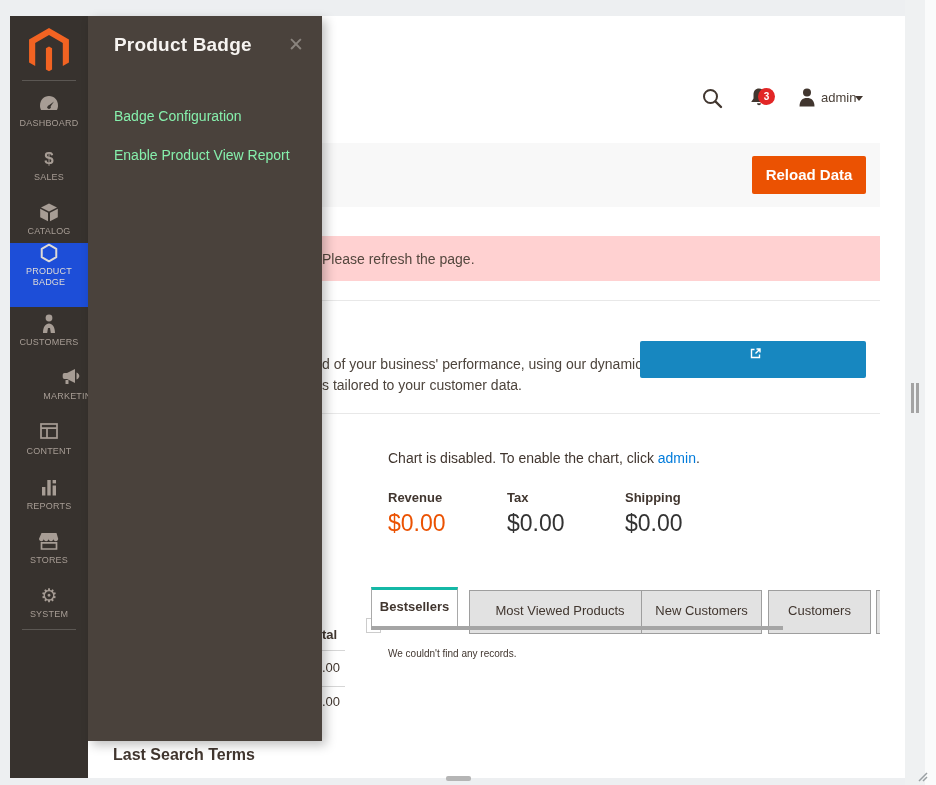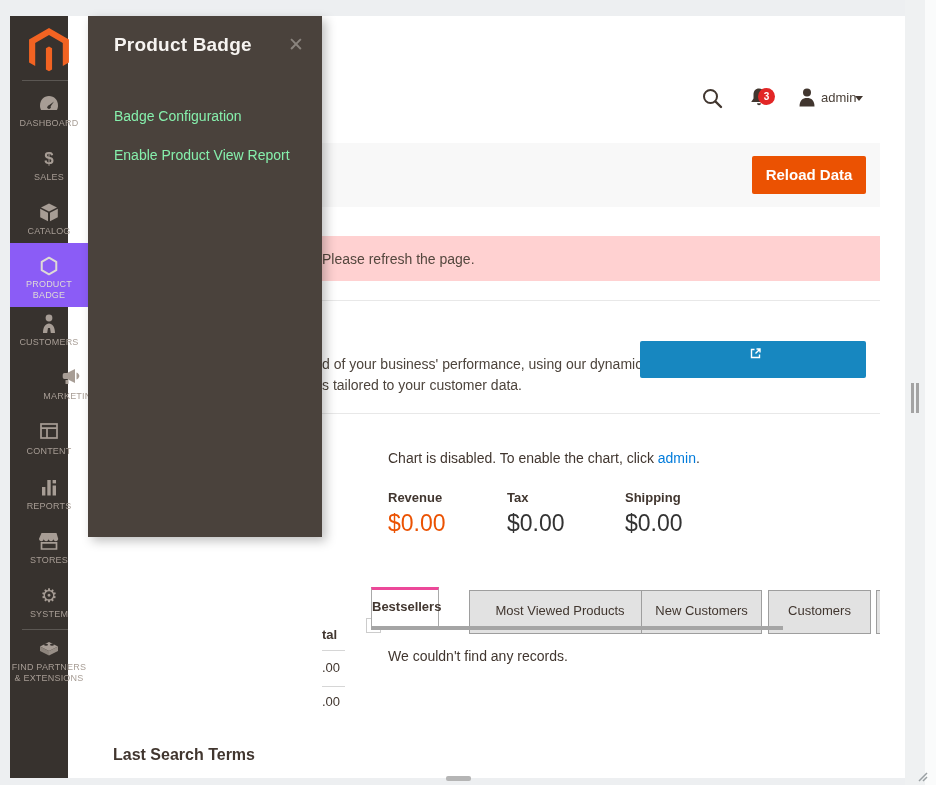--- a/index.html
+++ b/index.html
@@ -10,32 +10,32 @@
   
   .page { left:10px; top:16px; width:895px; height:762px; background:#fff; }
 
   
   .v-track { left:905px; top:0; width:20px; height:785px; background:#eff1f2; }
   .v-grip-bar { width:3px; height:30px; background:#a3a3a3; top:383px; }
   .far-strip { left:925px; top:0; width:11px; height:785px; background:#fafbfb; }
   .h-thumb { left:446px; top:776px; width:25px; height:5px; background:#b5b5b5; border-radius:2px; }
 
   
-  .sidebar { left:10px; top:16px; width:58px; height:762px; background:#37322e; z-index:30; }
+  .sidebar { left:10px; top:16px; width:78px; height:762px; background:#37322e; z-index:30; }
   .m-logo { position:absolute; left:19px; top:12px; width:40px; height:46px; }
   .sdiv { position:absolute; left:12px; width:54px; height:1px; background:rgba(255,255,255,.18); }
   .sitem { position:absolute; left:0; width:78px; text-align:center; color:#a79d95;
            font-size:9px; line-height:11px; letter-spacing:.2px; cursor:pointer; }
   .sitem .ic { display:block; height:20px; margin-bottom:3px; }
-  .sitem.sel { background:#8b5cf6; color:#dedad6; padding-top:13px; }
+  .sitem.sel { background:#1d4ed8; color:#dedad6; }
   .glyph-ic { font-size:17px; font-weight:bold; color:#a79d95; line-height:20px; }
   .gear-ic { font-size:19px; font-weight:normal; }
 
   
-  .flyout { left:88px; top:16px; width:234px; height:521px; background:#4a423c; z-index:40;
+  .flyout { left:88px; top:16px; width:234px; height:725px; background:#4a423c; z-index:40;
             box-shadow:4px 4px 10px rgba(0,0,0,.25); }
   .fly-title { position:absolute; left:26px; top:18px; font-size:19px; font-weight:bold; color:#f7f4f1; letter-spacing:.2px; }
   .fly-close { position:absolute; right:18px; top:17px; font-size:19px; color:#8a847e; cursor:pointer; }
   .fly-item { position:absolute; left:26px; font-size:14px; color:#86efac; cursor:pointer; }
 
   
   .hbtn { cursor:pointer; }
   .badge { left:758px; top:88px; width:17px; height:17px; background:#e22626; border-radius:50%;
            color:#fff; font-size:10px; font-weight:bold; text-align:center; line-height:17px; z-index:5; }
   .admin-label { left:821px; top:90px; font-size:13px; color:#4a4038; }
@@ -64,29 +64,29 @@
   
   .stats { left:388px; top:490px; display:flex; }
   .stat { }
   .stat .lbl { font-size:13px; font-weight:bold; color:#41362f; }
   .stat .val { font-size:23px; color:#333; margin-top:5px; }
   .stat .val.accent { color:#eb5202; }
   .w0{width:119px}.w1{width:118px}.w2{width:118px}.w3{width:110px}
 
   
   .tab { font-size:13px; color:#41362f; text-align:center; cursor:pointer; }
-  .tab-active { left:371px; top:587px; width:68px; height:39px; background:#fff;
-                border:1px solid #a9a9a9; border-top:3px solid #ec4899; border-bottom:none;
+  .tab-active { left:371px; top:587px; width:87px; height:39px; background:#fff;
+                border:1px solid #a9a9a9; border-top:3px solid #14b8a6; border-bottom:none;
                 line-height:34px; font-weight:bold; z-index:4; }
   .tab-idle { top:590px; height:44px; background:#e2e2e2; border:1px solid #9e9e9e; line-height:40px; z-index:2; }
   .tab-underline { left:371px; top:626px; width:412px; height:4px; background:#a5a5a5; z-index:3; }
   .tab-sliver { left:876px; top:590px; width:4px; height:44px; background:#e2e2e2; border:1px solid #9e9e9e; border-right:none; z-index:2; }
   .grid-stub { left:366px; top:618px; width:15px; height:15px; background:#fff; border:1px solid #ccc; z-index:1; }
 
-  .empty-msg { left:388px; top:648px; font-size:14px; color:#41362f; }
+  .empty-msg { left:388px; top:648px; font-size:10px; color:#41362f; }
 
   
   .frag { left:322px; color:#41362f; }
   .frag-head { top:627px; font-size:13px; font-weight:bold; }
   .frag-cell { font-size:13px; }
   .frag-line { left:322px; width:23px; height:1px; background:#d6d6d6; }
 
   .section-title { left:113px; top:746px; font-size:16px; font-weight:bold; color:#41362f; }
 </style>
 </head>
@@ -255,31 +255,20 @@
     <span>STORES</span>
   </div>
 
   <div class="sitem" style="top:570px;">
     <span class="ic glyph-ic gear-ic">⚙</span>
     <span>SYSTEM</span>
   </div>
 
   <div class="sdiv" style="top:613px;"></div>
 
-  <div class="sitem" style="top:623px;">
-    <span class="ic"><svg width="20" height="18" viewBox="0 0 20 18">
-          <path d="M1 7.5L10 3l9 4.5L10 12z" fill="#a79d95"></path>
-          <path d="M1 7.5v4.5L10 16.5V12z" fill="#8d847c"></path>
-          <path d="M19 7.5v4.5L10 16.5V12z" fill="#978e86"></path>
-          <ellipse cx="7" cy="5.8" rx="2" ry="1" fill="#37322e"></ellipse>
-          <ellipse cx="13" cy="5.8" rx="2" ry="1" fill="#37322e"></ellipse>
-        </svg></span>
-    <span>FIND PARTNERS</span><br>
-    <span>&amp; EXTENSIONS</span>
-  </div>
 </div>
 
 <div class="abs flyout">
   <div class="fly-title">Product Badge</div>
   <div class="fly-close">✕</div>
   <div class="fly-item" style="top:92px;">Badge Configuration</div>
   <div class="fly-item" style="top:131px;">Enable Product View Report</div>
 </div>
 
 <div class="abs v-track"></div>

